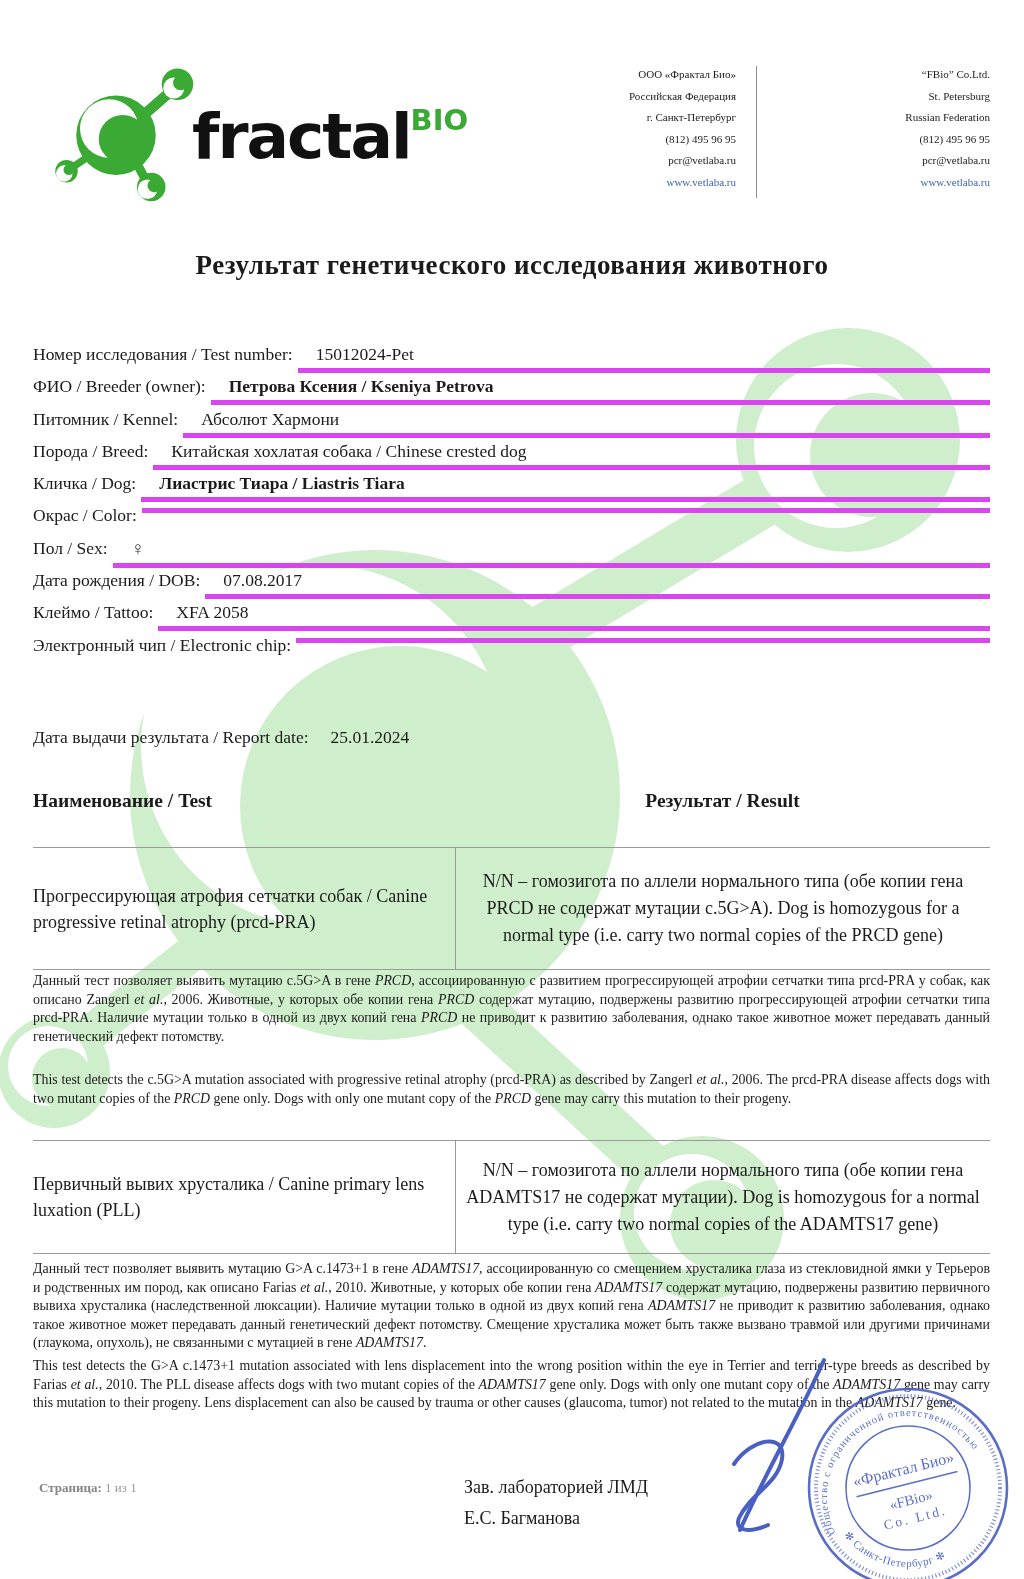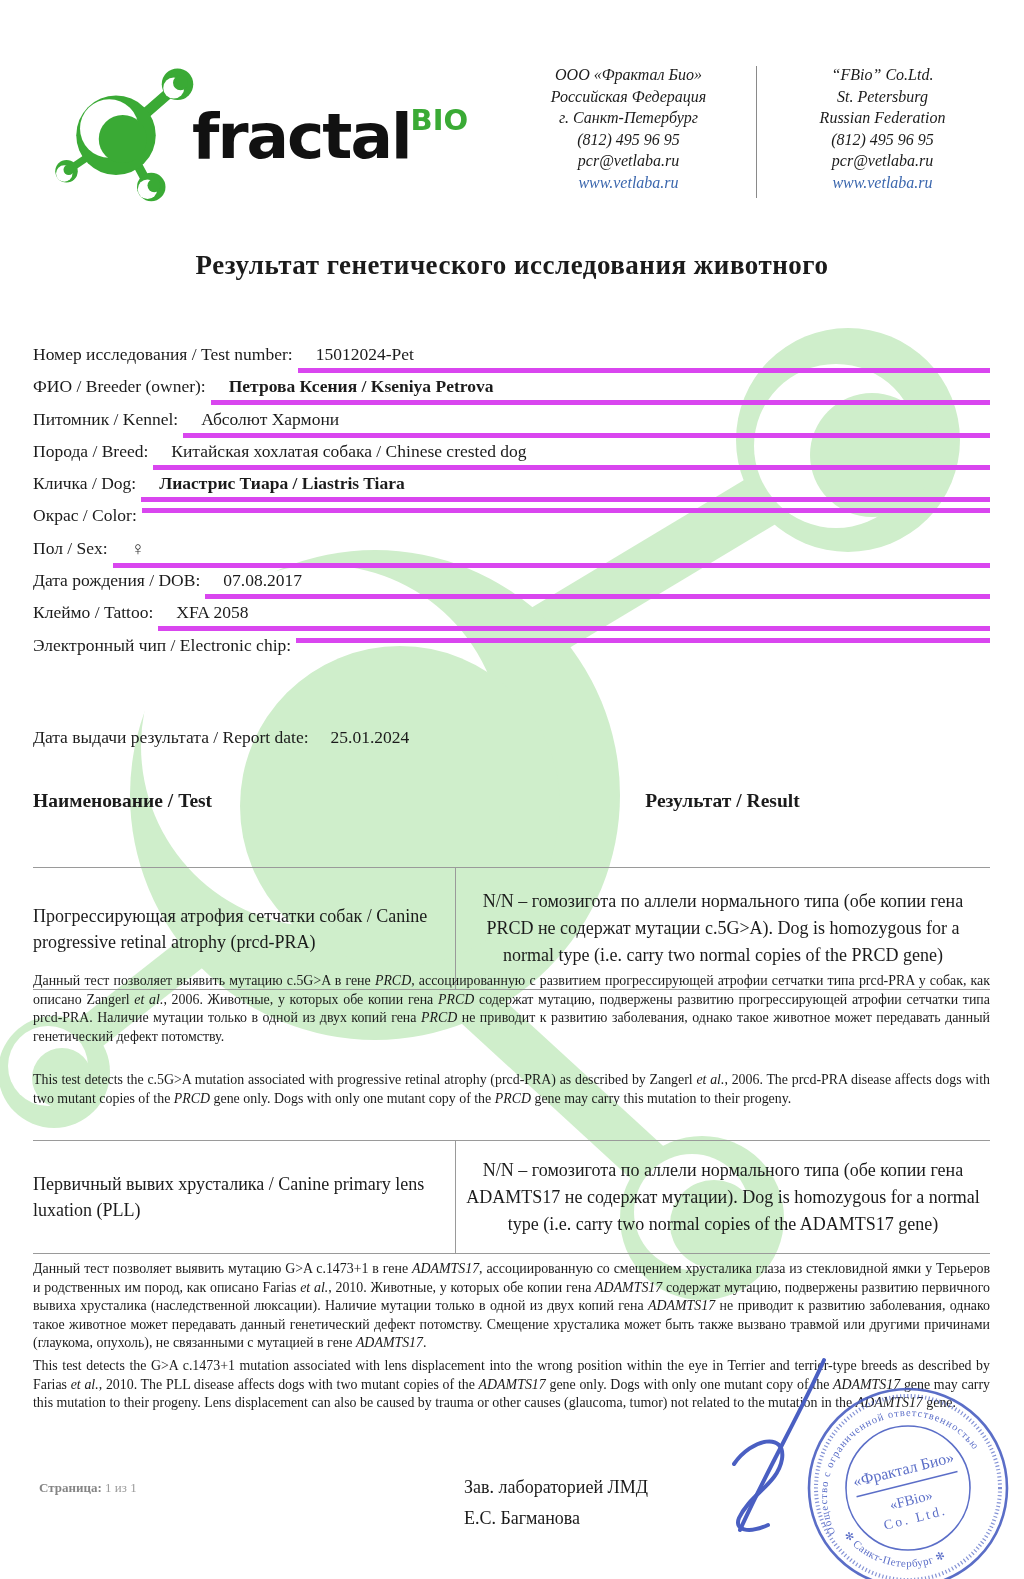--- a/index.html
+++ b/index.html
@@ -10,21 +10,21 @@
 
   
   .hdr{position:absolute;left:50px;top:58px;right:34px;height:150px;}
   .logo{position:absolute;left:0;top:4px;width:360px;height:145px;}
   .logo svg{position:absolute;left:0;top:0;}
   .wordmark{position:absolute;left:142px;top:38px;white-space:nowrap;
             font-family:"DejaVu Sans","Liberation Sans",sans-serif;}
   .wordmark .word{font-size:63px;font-weight:bold;letter-spacing:-2px;color:#111;}
   .wordmark .bio{font-size:29px;font-weight:bold;color:#3aaa35;vertical-align:28px;letter-spacing:0;}
   .contacts{position:absolute;right:0;top:6px;display:flex;align-items:flex-start;}
-  .ccol{width:215px;text-align:center;font-size:16px;line-height:21.5px;font-style:italic;}
+  .ccol{width:215px;text-align:right;font-size:11px;line-height:21.5px;}
   .vdiv{width:1px;background:#8a8a8a;height:132px;margin:2px 18px 0 20px;}
   .link{color:#3a66ad;}
 
   
   .title{position:absolute;left:0;top:250px;width:100%;text-align:center;
          font-size:27px;font-weight:bold;letter-spacing:0.5px;}
 
   
   .fields{position:absolute;left:33px;top:344px;width:957px;}
   .frow{display:flex;align-items:flex-start;height:32.3px;}
@@ -35,21 +35,21 @@
   .fvalue.sex{font-size:19px;color:#2e2e2e;}
 
   .report{position:absolute;left:33px;top:727px;font-size:17.5px;}
   .report .rv{padding-left:22px;}
 
   
   .thead{position:absolute;left:33px;top:790px;width:957px;font-size:19.5px;font-weight:bold;}
   .th-result{position:absolute;left:422px;right:0;text-align:center;top:0;}
   .trow{position:absolute;left:33px;width:957px;border-top:1.4px solid #9a9a9a;
         border-bottom:1.4px solid #9a9a9a;display:flex;}
-  .trow1{top:847px;height:121px;margin-top:20px;}
+  .trow1{top:847px;height:121px;}
   .trow2{top:1140px;height:112px;}
   .cell-test{width:422px;display:flex;align-items:center;font-size:18px;line-height:26px;
              padding-right:14px;box-sizing:border-box;}
   .cell-result{flex:1;border-left:1.4px solid #9a9a9a;display:flex;align-items:center;
                justify-content:flex-start;text-align:center;font-size:18px;line-height:27px;
                padding:2px 6px;box-sizing:border-box;}
 
   .note{position:absolute;left:33px;width:957px;margin:0;font-size:13.9px;line-height:18.6px;
         text-align:justify;}
   .n1{top:972px;}

